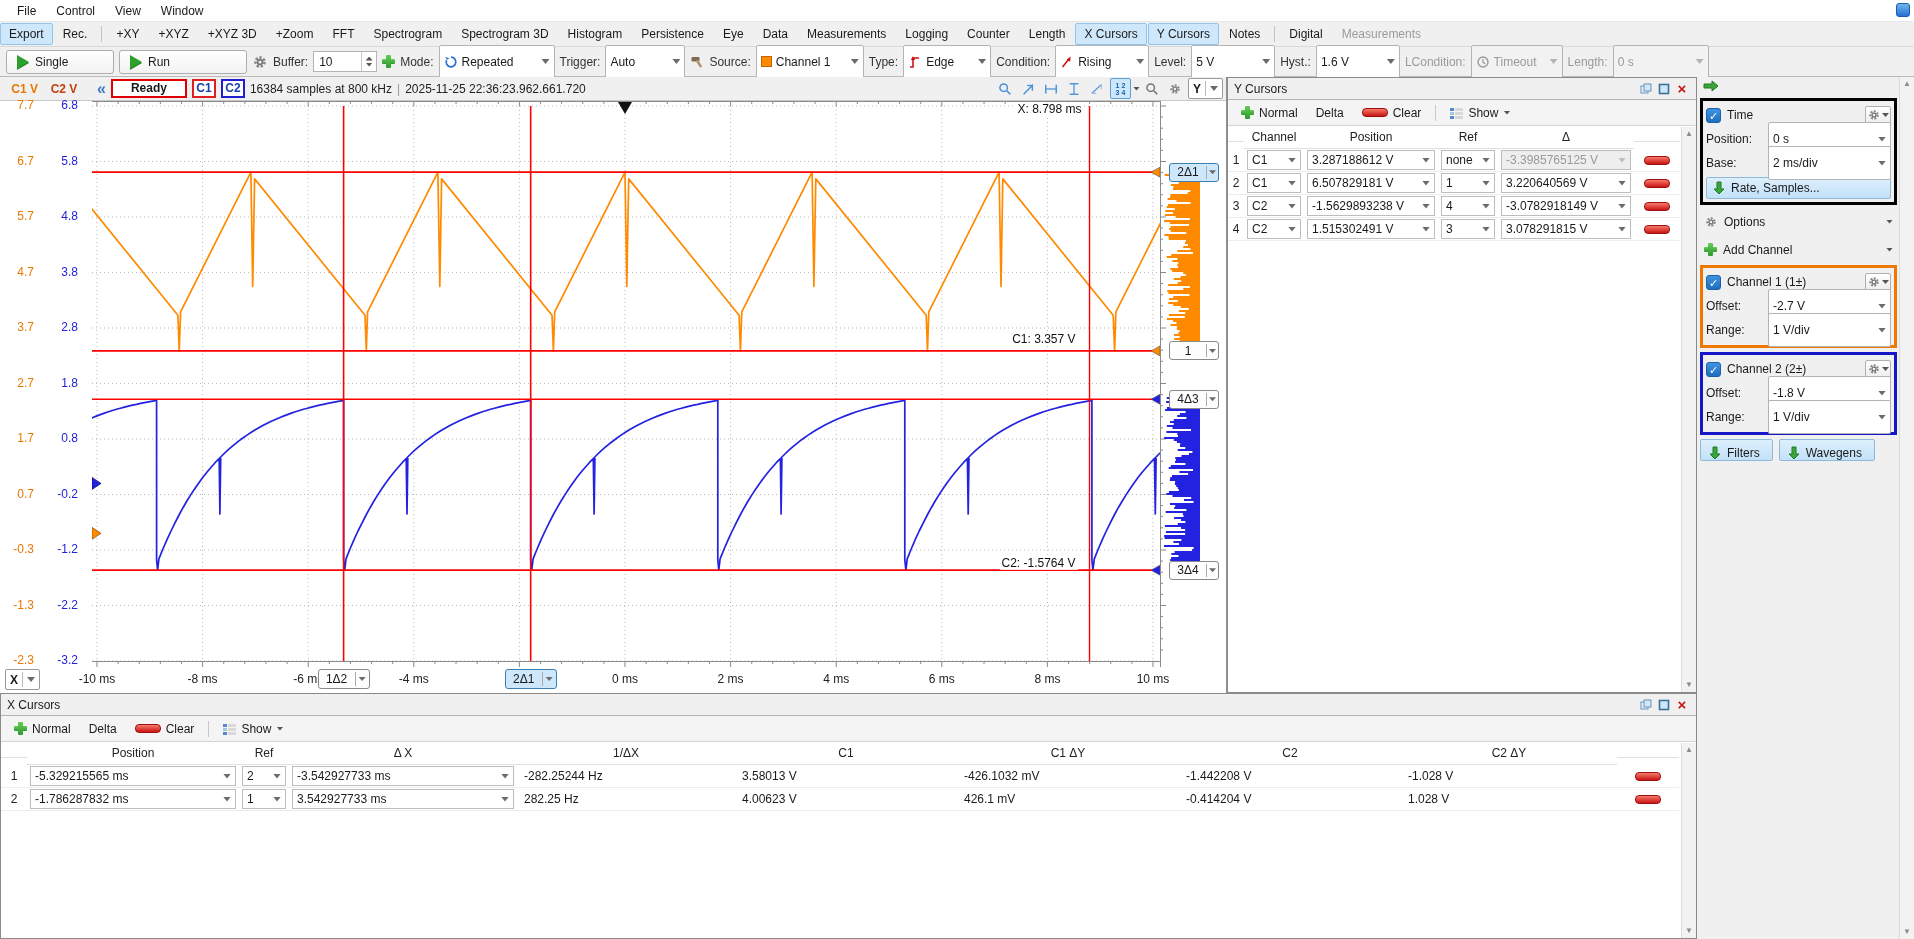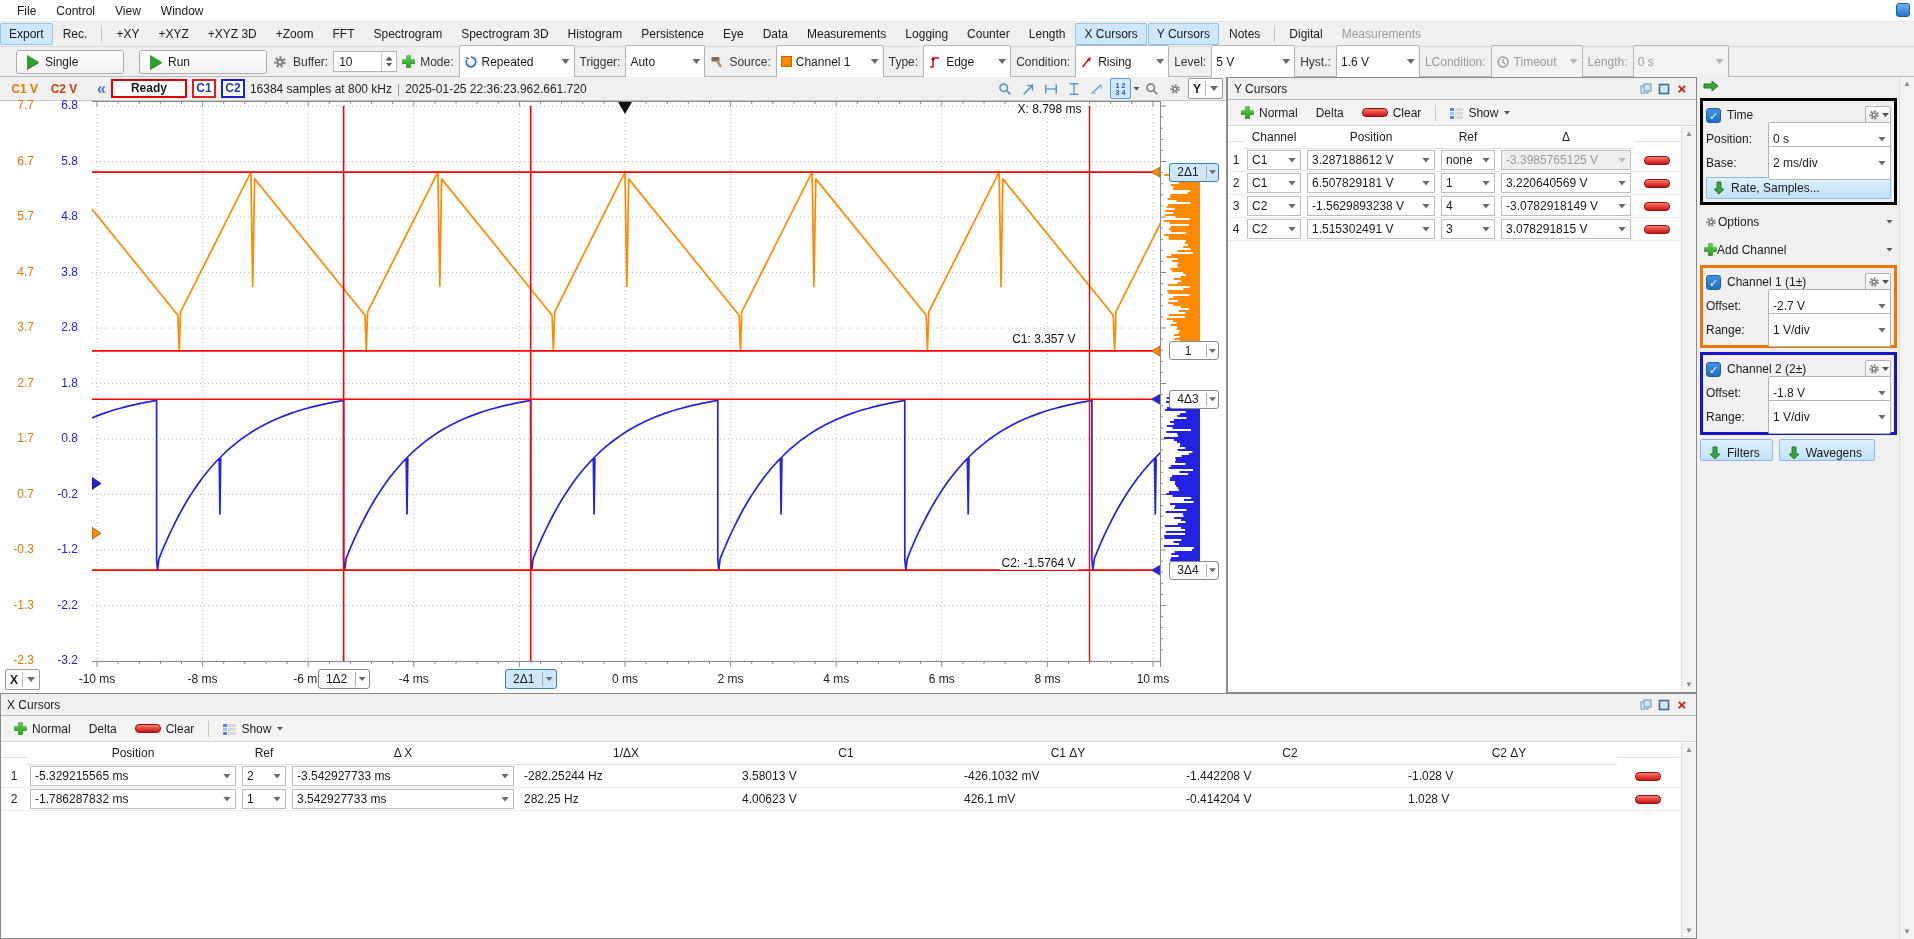--- a/index.html
+++ b/index.html
@@ -11,21 +11,21 @@
   .corner-ico { position:absolute; right:4px; top:3px; width:14px; height:14px; background:linear-gradient(#6fb7ee,#2a6fd4); border-radius:3px; border:1px solid #1d5cb0;}
   .viewbar { height:25px; background:#f0f0f0; display:flex; align-items:center; gap:1px; padding-left:0; border-bottom:1px solid #d9d9d9;}
   .vitem { padding:3px 8px; border:1px solid transparent; border-radius:2px; white-space:nowrap;}
   .vitem.active { background:#cfe7fa; border-color:#93c5ea; }
   .vitem.disabled { color:#9b9b9b; }
   .vsep { width:1px; height:16px; background:#c4c4c4; margin:0 4px; }
 
   .controlbar { height:30px; background:#f0f0f0; display:flex; align-items:center; gap:5px; padding-left:6px; border-bottom:1px solid #b9b9b9; white-space:nowrap;}
   .clabel { color:#333; }
   .clabel.gray { color:#9a9a9a; }
-  .btn { background:linear-gradient(#ffffff,#f2f2f2); border:1px solid #adadad; border-radius:3px; height:24px; display:flex; align-items:center; gap:6px; padding:0 10px;margin-left:10px; }
+  .btn { background:linear-gradient(#ffffff,#f2f2f2); border:1px solid #adadad; border-radius:3px; height:24px; display:flex; align-items:center; gap:6px; padding:0 10px; }
   .btn.wide { width:108px; } .btn.wide2 { width:128px; }
   .play { width:0; height:0; border-left:12px solid #2ca02c; border-top:7px solid transparent; border-bottom:7px solid transparent; filter:drop-shadow(0 1px 0 #1c7a1c);}
   .combo { background:#ffffff; border:1px solid #b4b4b4; border-radius:2px; height:34px; display:flex; align-items:center; gap:4px; padding:0 4px; }
   .combo .tx { flex:1; text-align:left; overflow:hidden; white-space:nowrap;}
   .combo.dis { background:#f2f2f2; color:#9a9a9a; }
   .chev { width:8px; height:5px; background:#6b6b6b; clip-path:polygon(0 0,100% 0,50% 100%); flex:none;}
   .combo.dis .chev { background:#b5b5b5; }
   .spinbox { background:#fff; border:1px solid #b4b4b4; width:64px; height:21px; display:flex; align-items:center;}
   .spinbox .tx { flex:1; padding-left:5px; }
   .spin { width:15px; height:100%; border-left:1px solid #c9c9c9; display:flex; flex-direction:column; align-items:center; justify-content:center; gap:2px;}
@@ -126,21 +126,21 @@
   .sbox.ch1 { border-color:#f07800; }
   .sbox.ch2 { border-color:#1616c8; }
   .shead { display:flex; align-items:center; gap:6px; height:24px;}
   .shead .t { flex:1; }
   .cbox { width:15px; height:15px; background:linear-gradient(#3f94e0,#1f6fc0); border:1px solid #1a5fa8; border-radius:3px; color:#fff; font-size:11px; line-height:14px; text-align:center; flex:none;}
   .gearbtn { width:26px; height:19px; background:linear-gradient(#fff,#ececec); border:1px solid #b0b0b0; border-radius:2px; display:flex; align-items:center; justify-content:center; gap:1px;}
   .srow { display:flex; align-items:center; height:24px; gap:4px;}
   .srow .lb { width:58px; }
   .srow .combo { flex:1; }
   .bluebtn { background:linear-gradient(#ddeffc,#c3e1f8); border:1px solid #8fb9da; border-radius:2px; height:22px; display:flex; align-items:center; gap:6px; padding:0 6px; margin-top:2px;}
-  .flatrow { display:flex; align-items:center; height:25px; padding:0 4px; margin-bottom:3px;}
+  .flatrow { display:flex; align-items:center; gap:6px; height:25px; padding:0 4px; margin-bottom:3px;}
   .flatrow .t { flex:1; }
   .btnpair { display:flex; gap:6px; margin-top:2px;}
   .btnpair .bluebtn { flex:none; margin-top:0; padding:0 12px 0 8px;align-items:flex-end;}
   .garrdn { width:12px; height:14px; flex:none; }
 </style>
 </head>
 <body>
 
 <div class="menubar">
   <span class="mitem">File</span>
@@ -276,21 +276,21 @@
           <span class="axhdr">
             <span class="h1">C1 V</span>
             <span class="h2">C2 V</span>
           </span>
           <span class="backarrow">«</span>
           <span class="ready">Ready</span>
           <span class="chbox c1">C1</span>
           <span class="chbox c2">C2</span>
           <span class="stext">16384 samples at 800 kHz</span>
           <span class="ssep">|</span>
-          <span class="stext">2025-01-25 22:36:23.962.661.720</span>
+          <span class="stext">2025-11-25 22:36:23.962.661.720</span>
           <span class="tools">
             <span class="tbtn">
                 <svg class="icon14" viewBox="0 0 16 16">
                   <circle cx="6.5" cy="6.5" r="4.3" fill="none" stroke="#4a90d9" stroke-width="1.7"></circle>
                   <line x1="10" y1="10" x2="14" y2="14" stroke="#4a90d9" stroke-width="2"></line>
                 </svg>
               </span>
             <span class="tbtn">
                 <svg class="icon14" viewBox="0 0 16 16">
                   <path d="M3 14 13 4v6" fill="none" stroke="#4a90d9" stroke-width="1.6"></path>

